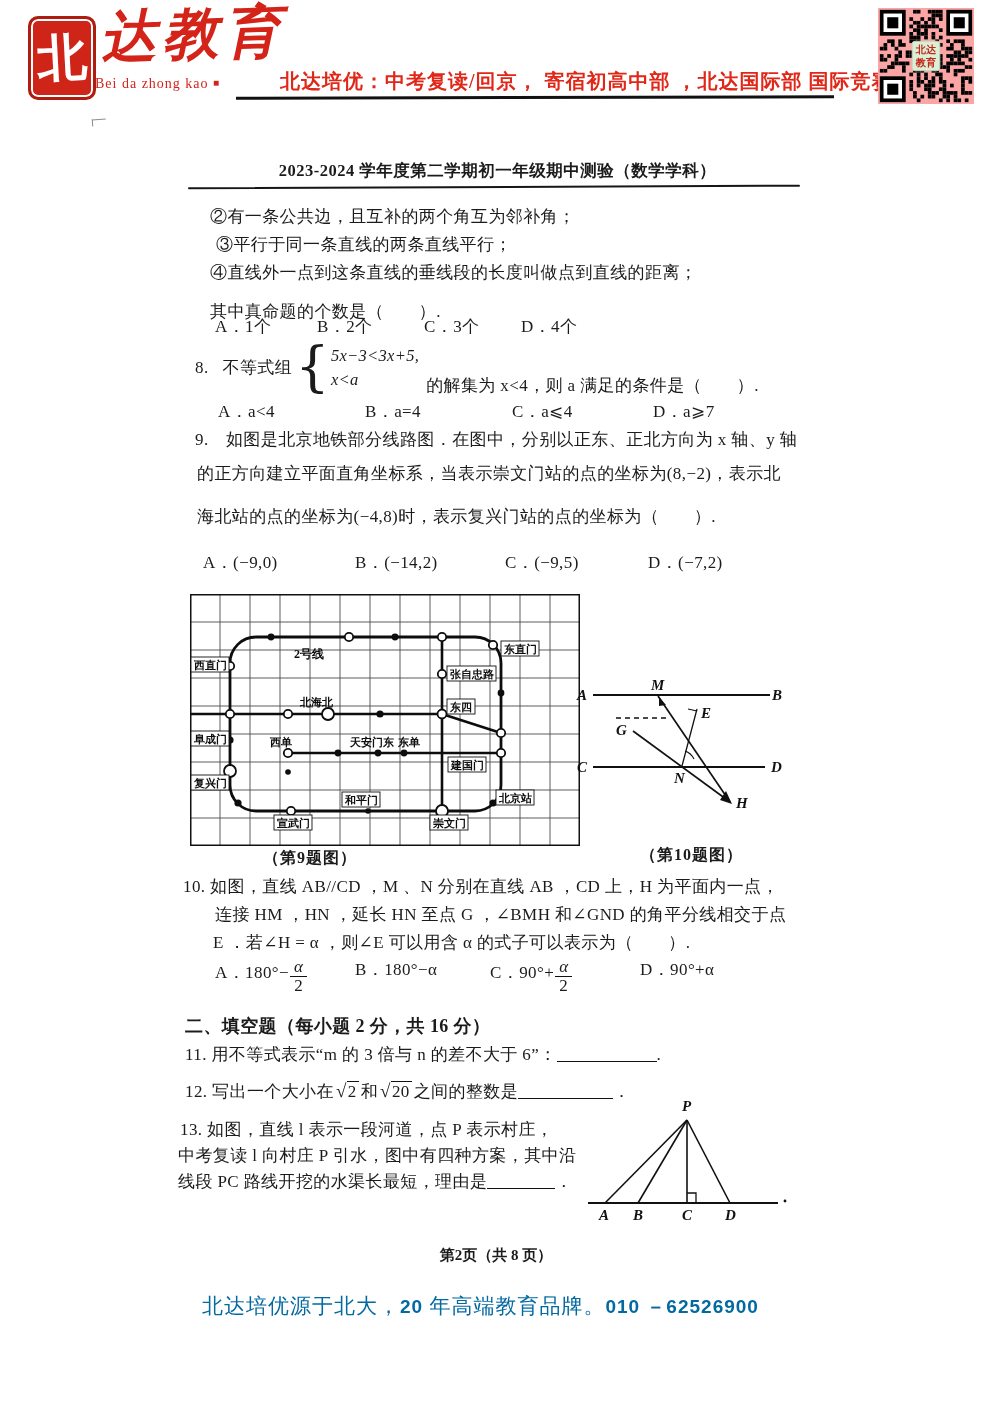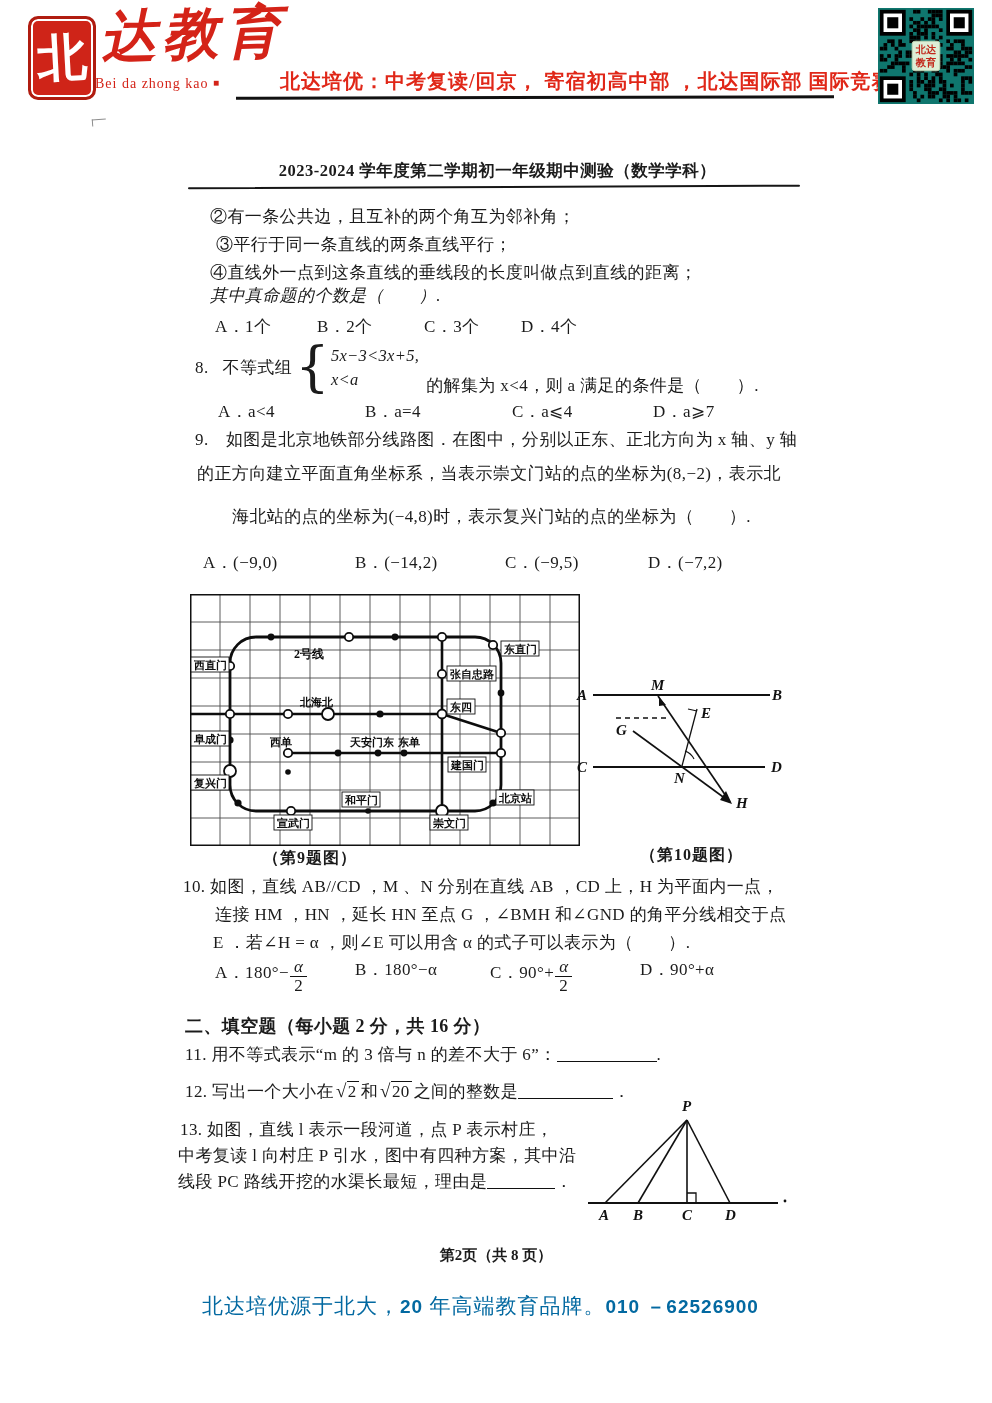--- a/index.html
+++ b/index.html
@@ -12,21 +12,21 @@
   .seal{left:28px;top:16px;width:62px;height:78px;background:#cf2418;border:3px solid #b01c10;
         border-radius:10px;display:flex;align-items:center;justify-content:center;
         box-shadow:0 0 0 2px #ffffff inset;}
   .seal-char{color:#fff;font-size:50px;font-weight:700;font-family:"Liberation Serif",serif;transform:rotate(-3deg);}
   .brand{left:100px;top:6px;font-size:56px;font-weight:700;color:#d42318;
          font-style:italic;letter-spacing:6px;transform:rotate(-2deg);line-height:1;}
   .logo-caption{left:95px;top:76px;color:#d42318;font-size:14px;letter-spacing:1px;}
   .logo-sq{font-size:10px;vertical-align:2px;}
   .tagline{left:280px;top:68px;color:#e02718;font-size:20px;font-weight:700;letter-spacing:1px;white-space:nowrap;}
   .header-rule{left:236px;top:96px;width:598px;height:3px;background:#111;transform:rotate(-0.15deg);}
-  .qr{left:878px;top:8px;width:96px;height:96px;background:#0f766e;text-align:center;}
+  .qr{left:878px;top:8px;width:96px;height:96px;background:#fca5a5;text-align:center;}
   .artifact{left:92px;top:119px;width:13px;height:6px;border-top:1.5px solid #8d8d8d;border-left:1.5px solid #8d8d8d;transform:rotate(-4deg);}
   
   .exam-title{left:190px;top:160px;width:615px;text-align:center;font-size:16.5px;font-weight:700;letter-spacing:0.5px;}
   .title-rule{left:188px;top:186px;width:612px;height:2.4px;background:#161616;transform:rotate(-0.25deg);border-radius:2px;}
   .blank{display:inline-block;border-bottom:1.6px solid #111;height:1em;vertical-align:-2px;}
   
   .q8box{display:flex;align-items:center;}
   .q8num{margin-right:14px;}
   .brace{font-size:54px;font-weight:200;line-height:0.9;margin:0 1px 0 3px;font-family:"DejaVu Serif",serif;}
   .sys{display:flex;flex-direction:column;font-size:16.5px;font-style:italic;line-height:1.45;letter-spacing:0.3px;}
@@ -295,21 +295,21 @@
   </div>
 
   <div class="abs artifact"></div>
 
   <div class="abs exam-title">2023-2024 学年度第二学期初一年级期中测验（数学学科）</div>
   <div class="abs title-rule"></div>
 
   <div class="abs txt" style="left:216px;top:233px;">③平行于同一条直线的两条直线平行；</div>
   <div class="abs txt" style="left:210px;top:205px;">②有一条公共边，且互补的两个角互为邻补角；</div>
   <div class="abs txt" style="left:210px;top:261px;">④直线外一点到这条直线的垂线段的长度叫做点到直线的距离；</div>
-  <div class="abs txt" style="left:210px;top:284px;font-style:italic;">其中真命题的个数是（　　）.</div>
+  <div class="abs txt" style="left:210px;top:300px;">其中真命题的个数是（　　）.</div>
   <div class="abs txt" style="left:0;top:315px;width:992px;">
     <span class="abs" style="left:215px;">A．1个</span>
     <span class="abs" style="left:317px;">B．2个</span>
     <span class="abs" style="left:424px;">C．3个</span>
     <span class="abs" style="left:521px;">D．4个</span>
   </div>
 
   <div class="abs txt q8box" style="left:195px;top:338px;">
     <span class="q8num">8.</span>
     <span>不等式组</span>
@@ -322,21 +322,21 @@
   </div>
   <div class="abs txt" style="left:0;top:400px;width:992px;">
     <span class="abs" style="left:218px;">A．a&lt;4</span>
     <span class="abs" style="left:365px;">B．a=4</span>
     <span class="abs" style="left:512px;">C．a⩽4</span>
     <span class="abs" style="left:653px;">D．a⩾7</span>
   </div>
 
   <div class="abs txt" style="left:195px;top:428px;">9.　如图是北京地铁部分线路图．在图中，分别以正东、正北方向为 x 轴、y 轴</div>
   <div class="abs txt" style="left:197px;top:462px;">的正方向建立平面直角坐标系，当表示崇文门站的点的坐标为(8,−2)，表示北</div>
-  <div class="abs txt" style="left:197px;top:505px;margin-left:35px;">海北站的点的坐标为(−4,8)时，表示复兴门站的点的坐标为（　　）.</div>
+  <div class="abs txt" style="left:197px;top:505px;">海北站的点的坐标为(−4,8)时，表示复兴门站的点的坐标为（　　）.</div>
   <div class="abs txt" style="left:0;top:551px;width:992px;">
     <span class="abs" style="left:203px;">A．(−9,0)</span>
     <span class="abs" style="left:355px;">B．(−14,2)</span>
     <span class="abs" style="left:505px;">C．(−9,5)</span>
     <span class="abs" style="left:648px;">D．(−7,2)</span>
   </div>
 
   <div class="abs" style="left:190px;top:594px;width:424px;height:252px;">
     <svg width="390" height="252" viewBox="0 0 390 252">
       <g id="map-grid" stroke="#2a2a2a" stroke-width="0.9" opacity="0.85">

